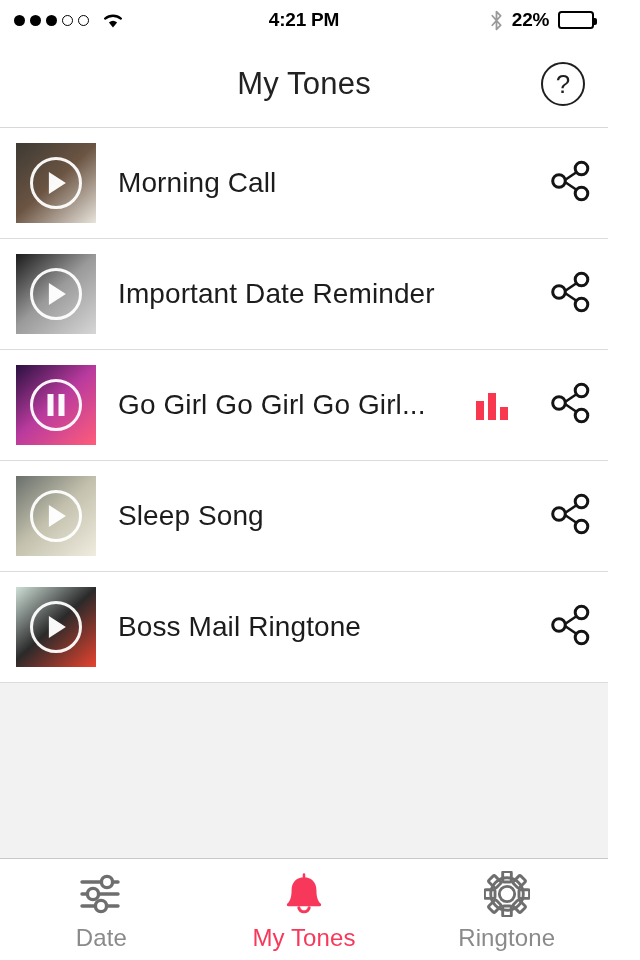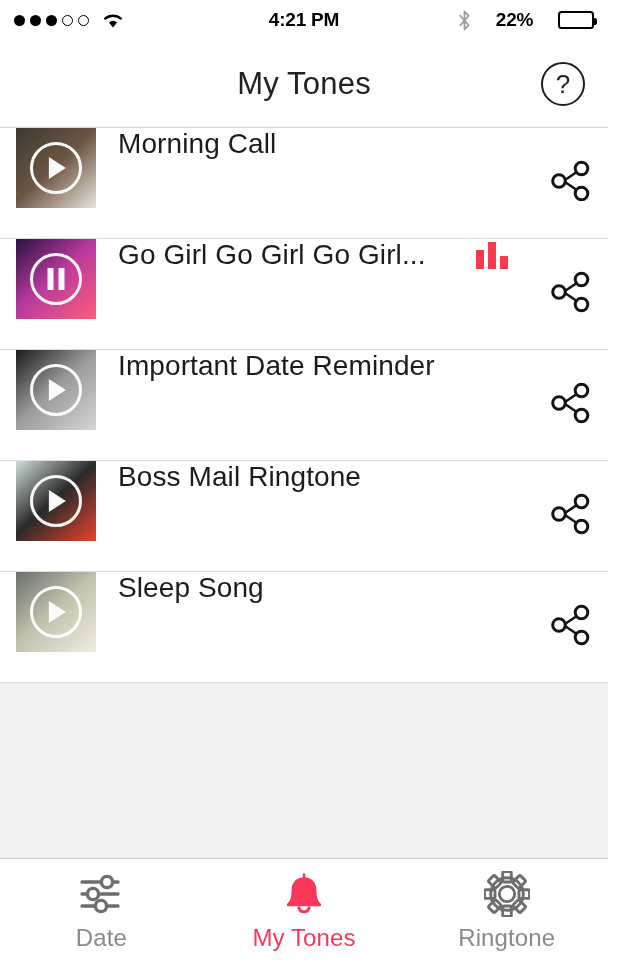--- a/index.html
+++ b/index.html
@@ -23,21 +23,21 @@
   .dots { display:flex; align-items:center; gap:5px; }
   .dot { width:11px; height:11px; border-radius:50%; }
   .dot.filled { background:#000; }
   .dot.empty { background:transparent; border:1.6px solid #000; }
   .wifi { width:22px; height:17px; position:relative; margin-left:4px; }
   .sb-center {
     position:absolute; left:0; right:0; top:0; height:40px;
     display:flex; align-items:center; justify-content:center;
     font-size:19px; font-weight:bold; color:#000; letter-spacing:-0.2px;
   }
-  .sb-right { margin-left:auto; display:flex; align-items:center; gap:25px; z-index:2;}
+  .sb-right { margin-left:auto; display:flex; align-items:center; gap:9px; z-index:2;}
   .bt { width:13px; height:21px; }
   .batt-pct { font-size:19px; font-weight:bold; color:#000; letter-spacing:-0.3px; }
   .battery { width:36px; height:18px; border:2px solid #000; border-radius:3.5px; position:relative; padding:2px; }
   .battery:after { content:""; position:absolute; right:-5px; top:5px; width:3px; height:7px; background:#000; border-radius:0 2px 2px 0; }
   .battery-fill { height:100%; background:#000; border-radius:1px; }
 
   
   .navbar {
     height:88px; flex:0 0 88px;
     position:relative;
@@ -53,21 +53,21 @@
     display:flex; align-items:center; justify-content:center;
     font-size:26px; color:#1f1f1f; font-weight:500; line-height:1;
     cursor:pointer; background:transparent;
   }
 
   
   .list-area { flex:1 1 auto; background:#f2f2f2; overflow:hidden; display:flex; flex-direction:column; }
   .list { background:#ffffff; }
   .row {
     height:111px;
-    display:flex; 
+    display:flex; align-items:center;
     padding:0 0 0 16px;
     background:#ffffff;
     border-bottom:1px solid #dcdcdc;
     cursor:pointer;
     position:relative;
   }
   .thumb {
     width:80px; height:80px; flex:0 0 80px;
     position:relative; overflow:hidden;
     background:#3a3a3a;
@@ -180,20 +180,37 @@
                 <line x1="15.5" y1="22" x2="31" y2="11.5" stroke="#141414" stroke-width="2.6"></line>
                 <line x1="15.5" y1="22" x2="31" y2="32.5" stroke="#141414" stroke-width="2.6"></line>
                 <circle cx="11" cy="22" r="6.3" fill="#fff" stroke="#141414" stroke-width="3"></circle>
                 <circle cx="33.5" cy="9.5" r="6.3" fill="#fff" stroke="#141414" stroke-width="3"></circle>
                 <circle cx="33.5" cy="34.5" r="6.3" fill="#fff" stroke="#141414" stroke-width="3"></circle>
               </svg></span>
           </div>
         </div>
         <div class="row">
           <div class="thumb">
+            <span class="art" style="background:linear-gradient(138deg,#1b1b1b 0%,#9a9a9a 48%,#d6d6d6 100%);"></span>
+            <span class="ring"></span>
+            <span class="play"></span>
+          </div>
+          <div class="row-title">Important Date Reminder</div>
+          <div class="share-btn">
+            <span><svg viewBox="0 0 44 44" width="44" height="44">
+                <line x1="15.5" y1="22" x2="31" y2="11.5" stroke="#141414" stroke-width="2.6"></line>
+                <line x1="15.5" y1="22" x2="31" y2="32.5" stroke="#141414" stroke-width="2.6"></line>
+                <circle cx="11" cy="22" r="6.3" fill="#fff" stroke="#141414" stroke-width="3"></circle>
+                <circle cx="33.5" cy="9.5" r="6.3" fill="#fff" stroke="#141414" stroke-width="3"></circle>
+                <circle cx="33.5" cy="34.5" r="6.3" fill="#fff" stroke="#141414" stroke-width="3"></circle>
+              </svg></span>
+          </div>
+        </div>
+        <div class="row">
+          <div class="thumb">
             <span class="art" style="background:linear-gradient(138deg,#2a1140 0%,#b93a9e 48%,#ff5d7a 100%);"></span>
             <span class="ring"></span>
             <span class="pause">
               <i></i>
               <i></i>
             </span>
           </div>
           <div class="row-title">Go Girl Go Girl Go Girl...</div>
           <div class="eq">
             <i class="b1" style="height:19px;background:#f8384f"></i>
@@ -205,59 +222,42 @@
                 <line x1="15.5" y1="22" x2="31" y2="11.5" stroke="#141414" stroke-width="2.6"></line>
                 <line x1="15.5" y1="22" x2="31" y2="32.5" stroke="#141414" stroke-width="2.6"></line>
                 <circle cx="11" cy="22" r="6.3" fill="#fff" stroke="#141414" stroke-width="3"></circle>
                 <circle cx="33.5" cy="9.5" r="6.3" fill="#fff" stroke="#141414" stroke-width="3"></circle>
                 <circle cx="33.5" cy="34.5" r="6.3" fill="#fff" stroke="#141414" stroke-width="3"></circle>
               </svg></span>
           </div>
         </div>
         <div class="row">
           <div class="thumb">
-            <span class="art" style="background:linear-gradient(138deg,#1b1b1b 0%,#9a9a9a 48%,#d6d6d6 100%);"></span>
+            <span class="art" style="background:linear-gradient(138deg,#6a6f6b 0%,#c3c1ad 48%,#f0ece0 100%);"></span>
             <span class="ring"></span>
             <span class="play"></span>
           </div>
-          <div class="row-title">Important Date Reminder</div>
+          <div class="row-title">Sleep Song</div>
           <div class="share-btn">
             <span><svg viewBox="0 0 44 44" width="44" height="44">
                 <line x1="15.5" y1="22" x2="31" y2="11.5" stroke="#141414" stroke-width="2.6"></line>
                 <line x1="15.5" y1="22" x2="31" y2="32.5" stroke="#141414" stroke-width="2.6"></line>
                 <circle cx="11" cy="22" r="6.3" fill="#fff" stroke="#141414" stroke-width="3"></circle>
                 <circle cx="33.5" cy="9.5" r="6.3" fill="#fff" stroke="#141414" stroke-width="3"></circle>
                 <circle cx="33.5" cy="34.5" r="6.3" fill="#fff" stroke="#141414" stroke-width="3"></circle>
               </svg></span>
           </div>
         </div>
         <div class="row">
           <div class="thumb">
             <span class="art" style="background:linear-gradient(138deg,#cfe0d8 0%,#2a2a2a 48%,#e8432f 100%);"></span>
             <span class="ring"></span>
             <span class="play"></span>
           </div>
           <div class="row-title">Boss Mail Ringtone</div>
-          <div class="share-btn">
-            <span><svg viewBox="0 0 44 44" width="44" height="44">
-                <line x1="15.5" y1="22" x2="31" y2="11.5" stroke="#141414" stroke-width="2.6"></line>
-                <line x1="15.5" y1="22" x2="31" y2="32.5" stroke="#141414" stroke-width="2.6"></line>
-                <circle cx="11" cy="22" r="6.3" fill="#fff" stroke="#141414" stroke-width="3"></circle>
-                <circle cx="33.5" cy="9.5" r="6.3" fill="#fff" stroke="#141414" stroke-width="3"></circle>
-                <circle cx="33.5" cy="34.5" r="6.3" fill="#fff" stroke="#141414" stroke-width="3"></circle>
-              </svg></span>
-          </div>
-        </div>
-        <div class="row">
-          <div class="thumb">
-            <span class="art" style="background:linear-gradient(138deg,#6a6f6b 0%,#c3c1ad 48%,#f0ece0 100%);"></span>
-            <span class="ring"></span>
-            <span class="play"></span>
-          </div>
-          <div class="row-title">Sleep Song</div>
           <div class="share-btn">
             <span><svg viewBox="0 0 44 44" width="44" height="44">
                 <line x1="15.5" y1="22" x2="31" y2="11.5" stroke="#141414" stroke-width="2.6"></line>
                 <line x1="15.5" y1="22" x2="31" y2="32.5" stroke="#141414" stroke-width="2.6"></line>
                 <circle cx="11" cy="22" r="6.3" fill="#fff" stroke="#141414" stroke-width="3"></circle>
                 <circle cx="33.5" cy="9.5" r="6.3" fill="#fff" stroke="#141414" stroke-width="3"></circle>
                 <circle cx="33.5" cy="34.5" r="6.3" fill="#fff" stroke="#141414" stroke-width="3"></circle>
               </svg></span>
           </div>
         </div>

